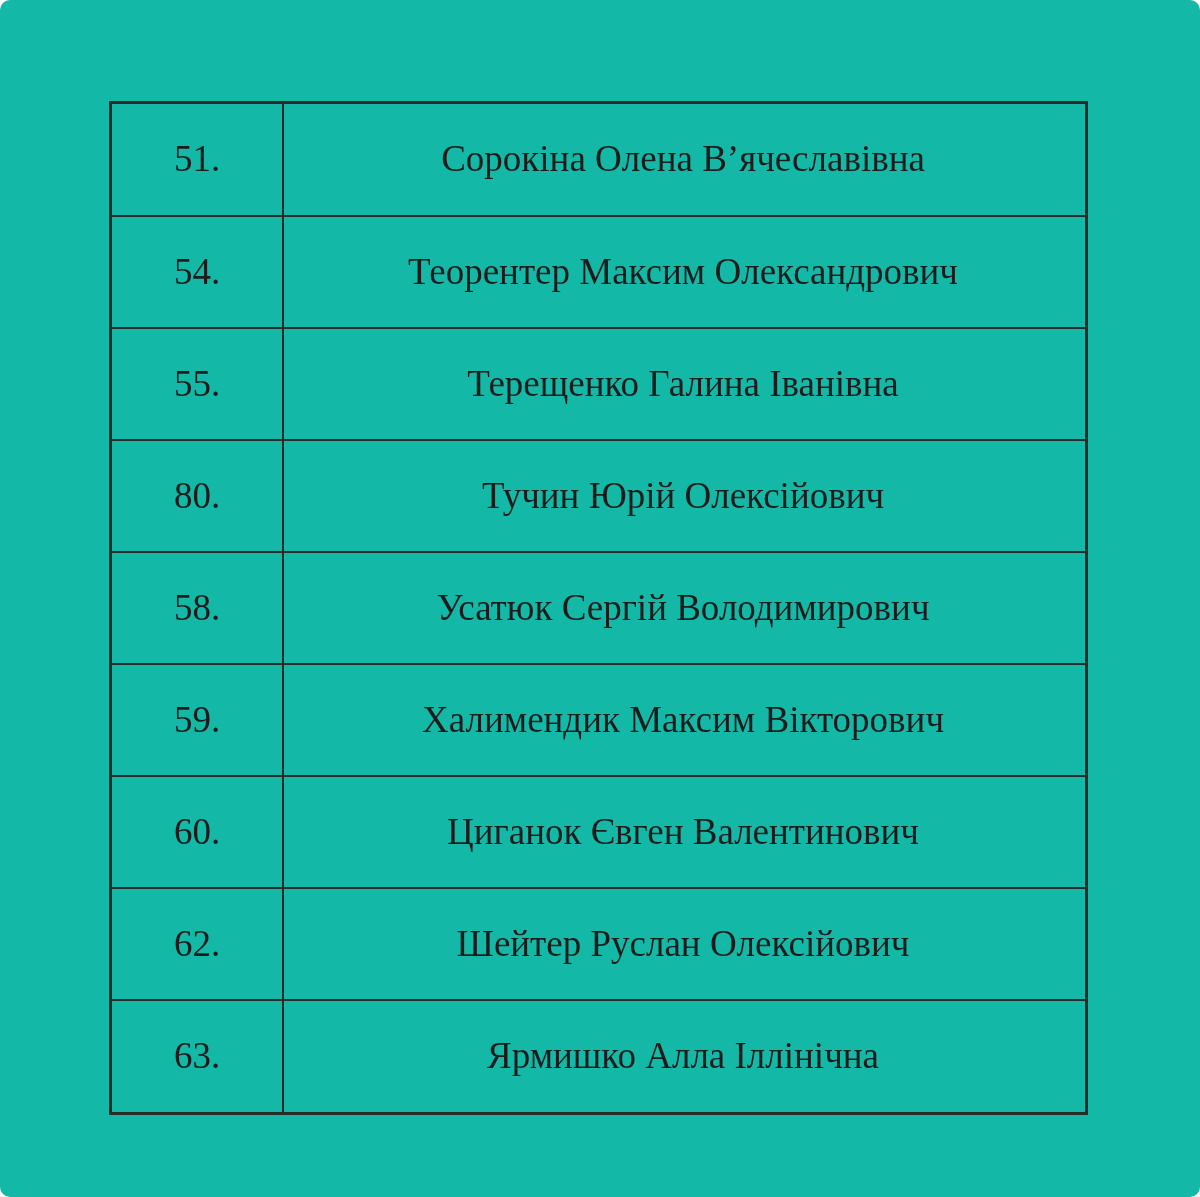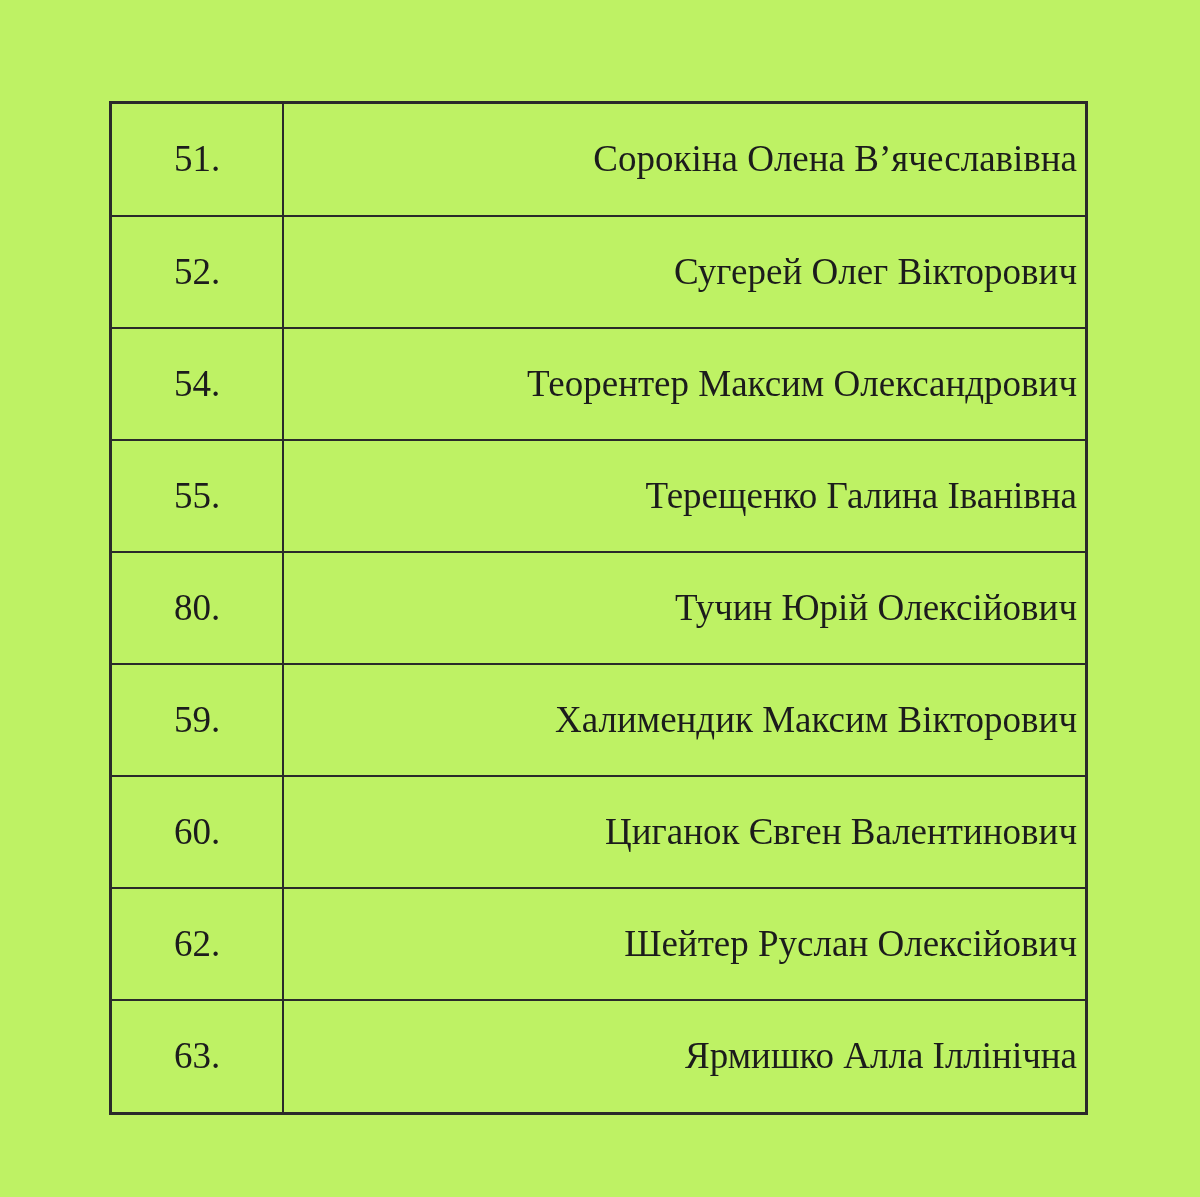--- a/index.html
+++ b/index.html
@@ -4,24 +4,25 @@
 <style>
   html, body {
     margin: 0;
     padding: 0;
     background: #ffffff;
   }
   .page {
     position: relative;
     width: 1200px;
     height: 1197px;
-    background: #bef264;
+    background: #14b8a6;
     font-family: "Liberation Serif", "DejaVu Serif", serif;
     color: #1c1c1c;
     overflow: hidden;
+    border-radius: 10px;
   }
   table.name-table {
     position: absolute;
     left: 109px;
     top: 101px;
     width: 979px;
     height: 1014px;
     border-collapse: collapse;
     table-layout: fixed;
     border: 3px solid #2a2a2a;
@@ -33,49 +34,49 @@
     vertical-align: middle;
     white-space: nowrap;
     overflow: hidden;
   }
   td.num-cell {
     width: 162px;
     text-align: center;
     padding: 0 4px;
   }
   td.name-cell {
-    text-align: right;
+    text-align: center;
     padding: 0 8px 0 5px;
   }
 </style>
 </head>
 <body>
 
 <div class="page">
   <table class="name-table">
     <tbody>
       <tr>
         <td class="num-cell">51.</td>
         <td class="name-cell">Сорокіна Олена В’ячеславівна</td>
       </tr>
       <tr>
-        <td class="num-cell">52.</td>
-        <td class="name-cell">Сугерей Олег Вікторович</td>
-      </tr>
-      <tr>
         <td class="num-cell">54.</td>
         <td class="name-cell">Теорентер Максим Олександрович</td>
       </tr>
       <tr>
         <td class="num-cell">55.</td>
         <td class="name-cell">Терещенко Галина Іванівна</td>
       </tr>
       <tr>
         <td class="num-cell">80.</td>
         <td class="name-cell">Тучин Юрій Олексійович</td>
+      </tr>
+      <tr>
+        <td class="num-cell">58.</td>
+        <td class="name-cell">Усатюк Сергій Володимирович</td>
       </tr>
       <tr>
         <td class="num-cell">59.</td>
         <td class="name-cell">Халимендик Максим Вікторович</td>
       </tr>
       <tr>
         <td class="num-cell">60.</td>
         <td class="name-cell">Циганок Євген Валентинович</td>
       </tr>
       <tr>

